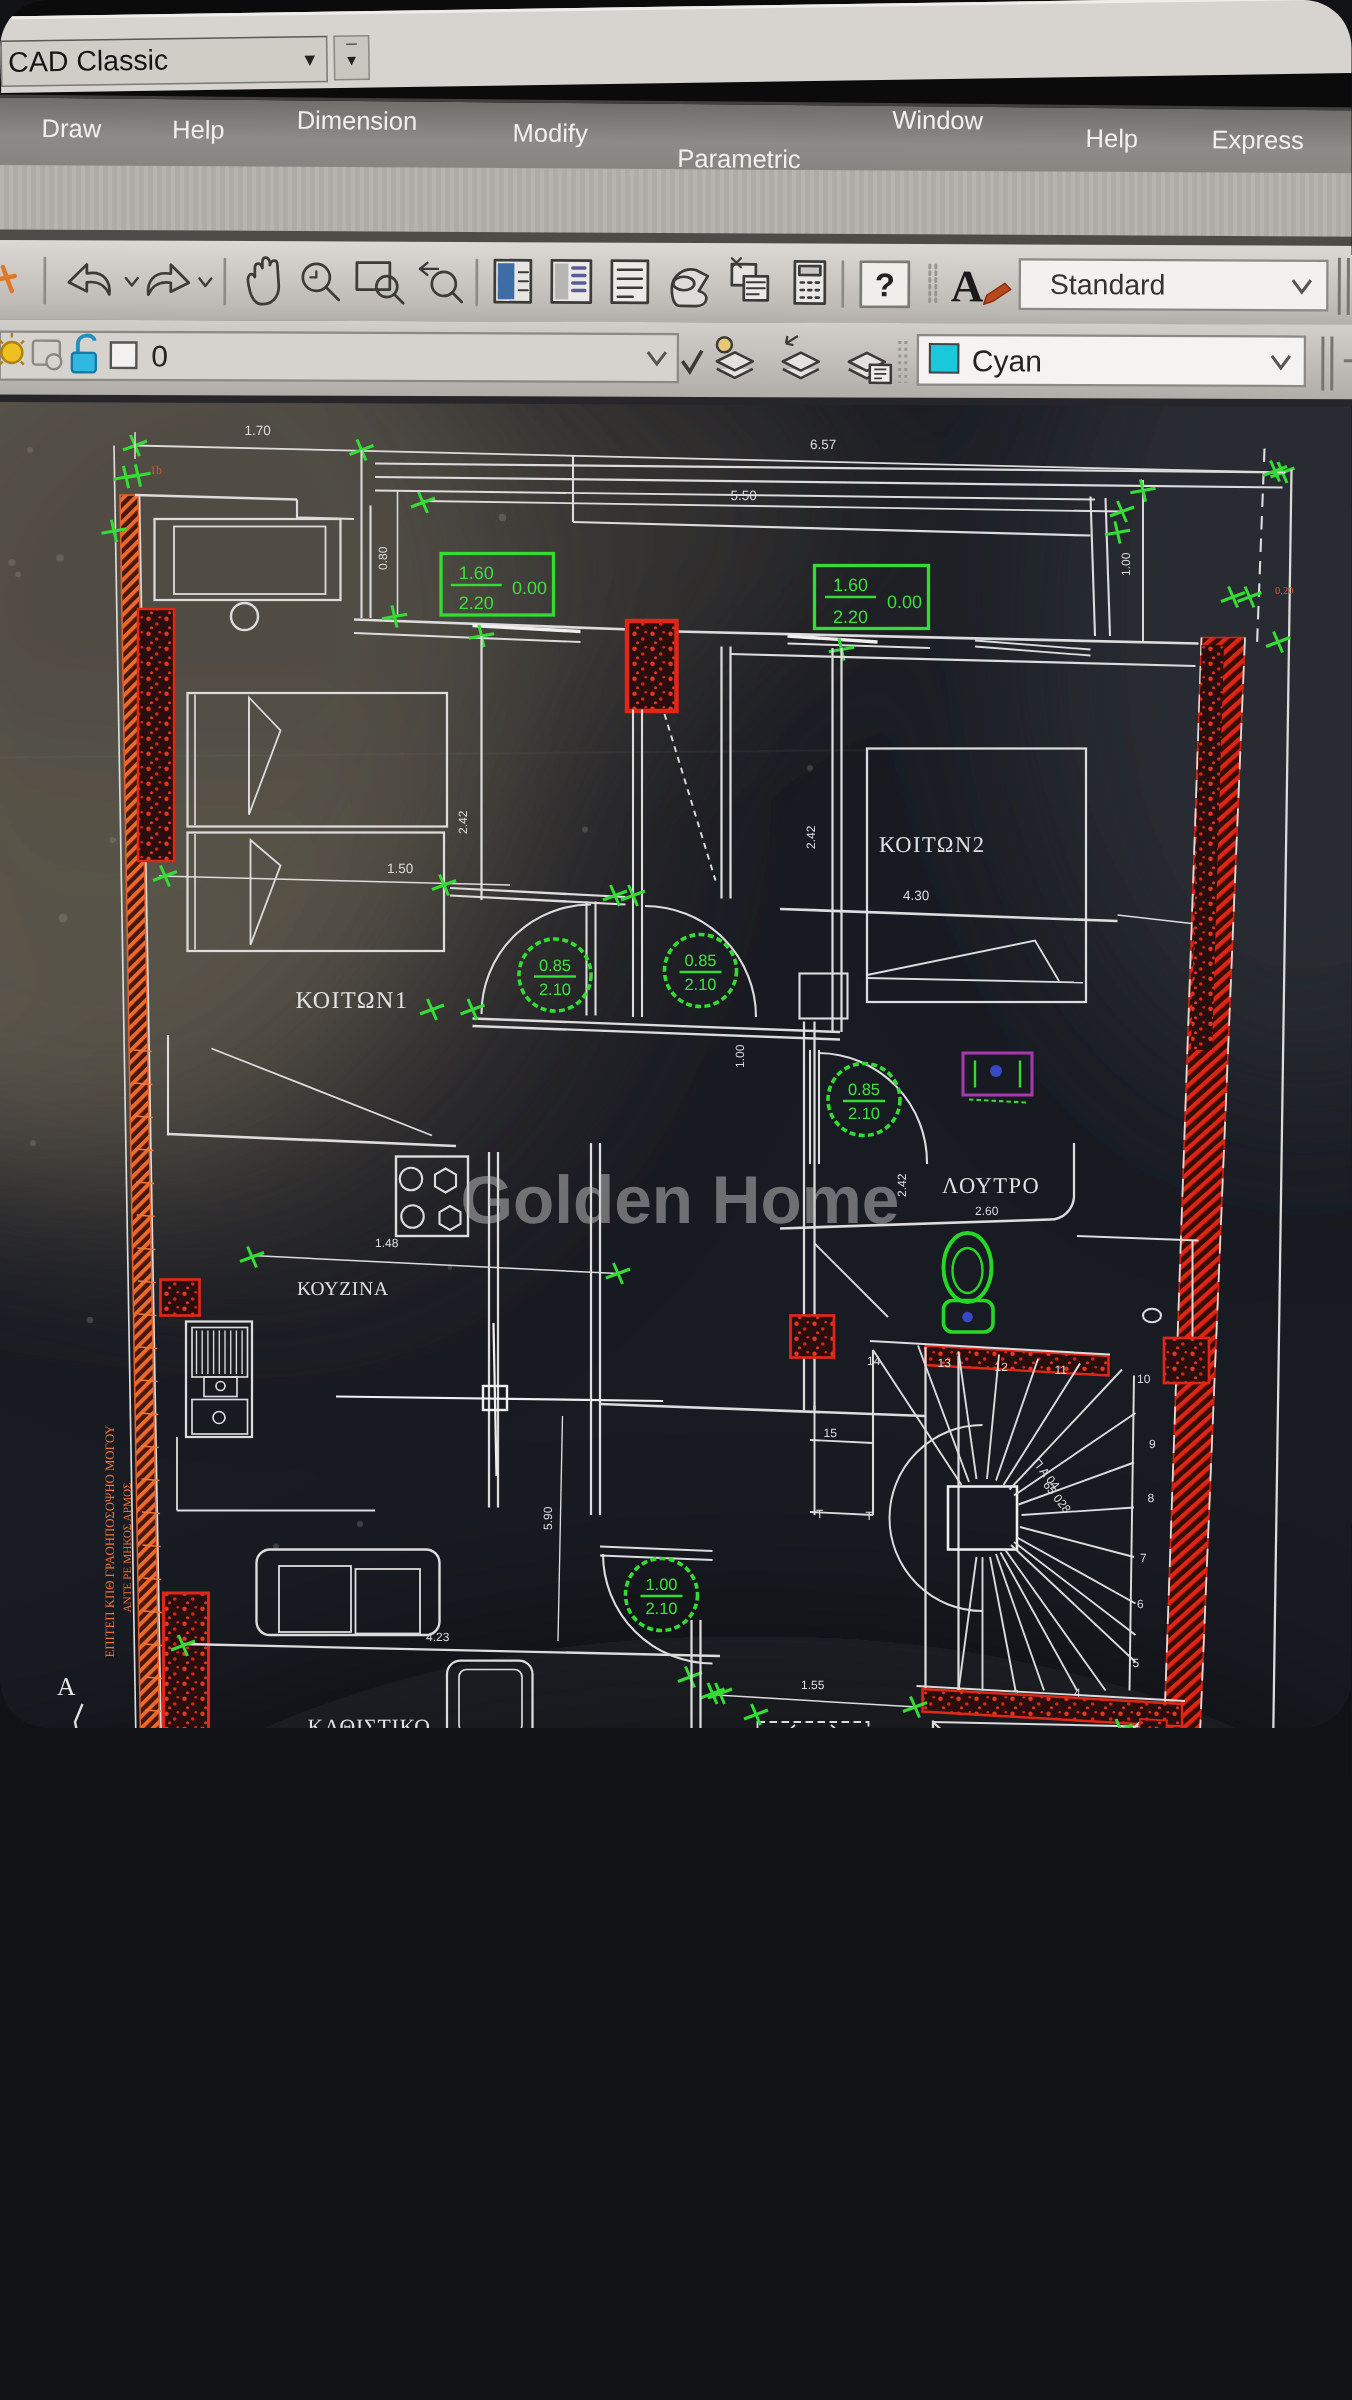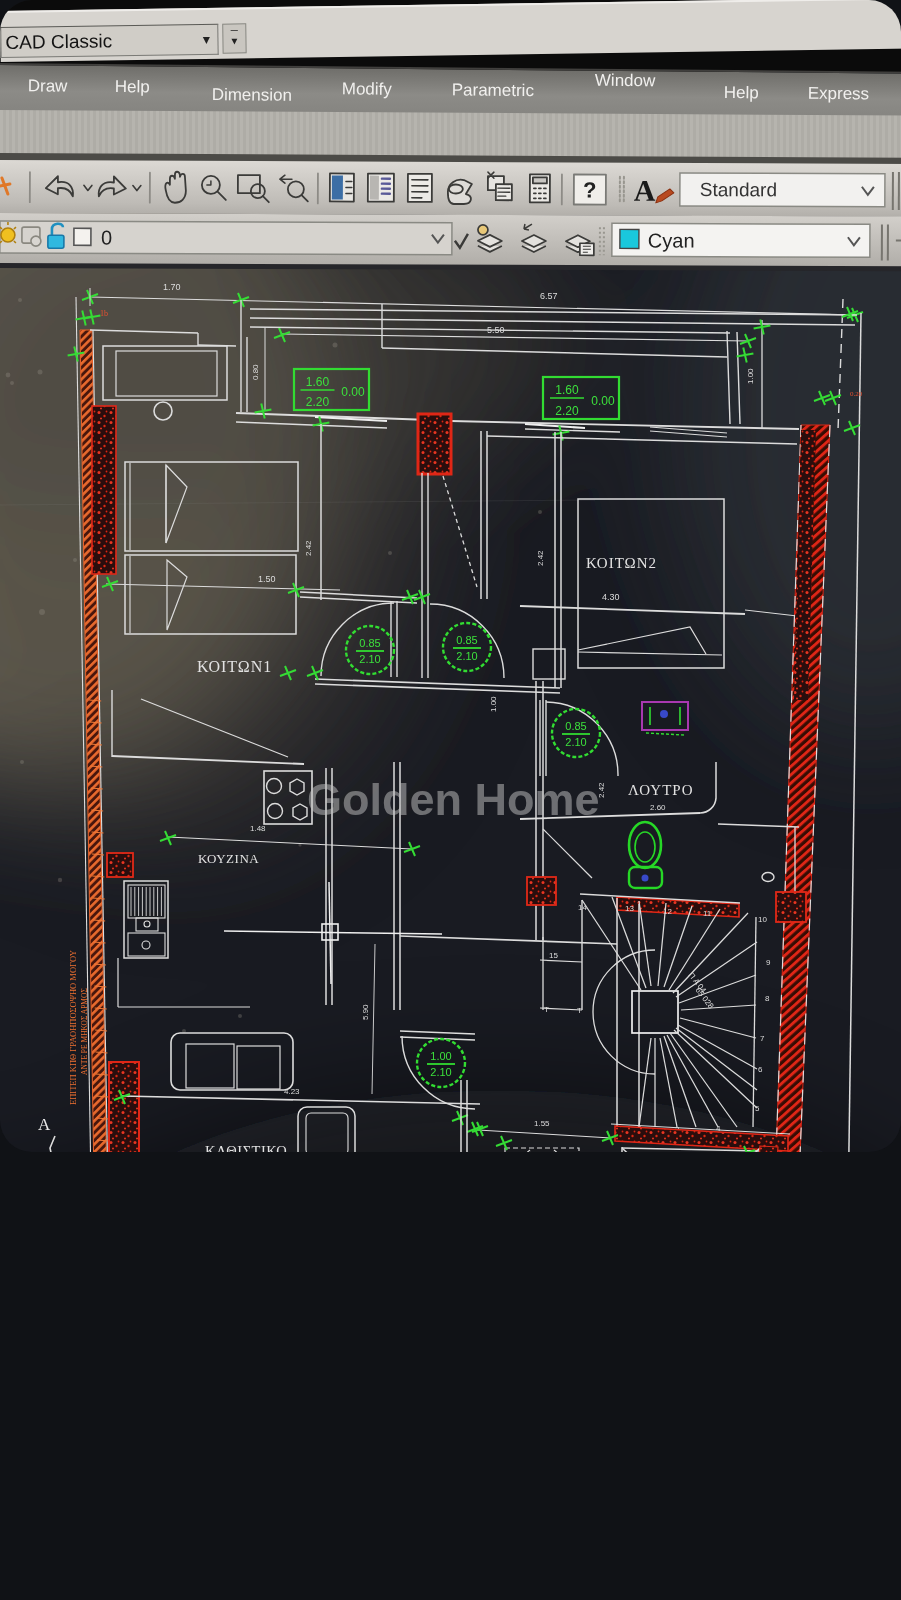--- a/index.html
+++ b/index.html
@@ -626,23 +626,23 @@
 <div class="abs" style="left:0;top:11px;width:910px;height:49px;background:#d7d4cf;transform:rotate(-0.85deg);transform-origin:0 0;border-top:2px solid #efedea;">
 
   <div class="abs" style="left:0;top:14px;width:218px;height:31px;background:#d0cdc7;border:1px solid #7a7a76;border-top-color:#5a5a56;color:#141414;font-size:19px;line-height:30px;padding-left:4px;box-sizing:border-box;">CAD Classic<span style="position:absolute;right:5px;top:0px;font-size:12px;color:#222;">▼</span></div>
 
   <div class="abs" style="left:222px;top:14px;width:22px;height:28px;background:#c9c6c0;border:1px solid #8a8a84;font-size:10px;color:#222;text-align:center;line-height:11px;">─<br>▼</div>
 </div>
 
 <div class="abs" style="left:0;top:63px;width:910px;height:47px;background:linear-gradient(#6f6e6a,#8c8b87 55%,#858480);border-top:2px solid #403f3d;transform:rotate(0.55deg);transform-origin:0 0;color:#f1f0ee;font-size:17px;">
   <span class="abs" style="left:28px;top:11px;">Draw</span>
   <span class="abs" style="left:115px;top:11px;">Help</span>
-  <span class="abs" style="left:198px;top:18px;margin-left:14px;">Dimension</span>
+  <span class="abs" style="left:198px;top:4px;">Dimension</span>
   <span class="abs" style="left:342px;top:11px;">Modify</span>
-  <span class="abs" style="left:452px;top:11px;">Parametric</span>
+  <span class="abs" style="left:452px;top:27px;">Parametric</span>
   <span class="abs" style="left:595px;top:0;">Window</span>
   <span class="abs" style="left:724px;top:11px;text-align:right;">Help</span>
   <span class="abs" style="left:808px;top:11px;">Express</span>
 </div>
 
 <div class="abs" style="left:0;top:110px;width:910px;height:45px;background:repeating-linear-gradient(90deg,#b6b4ae 0 3px,#aeaca6 3px 6px);transform:rotate(0.35deg);transform-origin:0 0;"></div>
 
 <div class="abs" style="left:0;top:153px;width:910px;height:8px;background:#4c4b47;transform:rotate(0.3deg);transform-origin:0 0;"></div>
 
 <div id="row1" class="abs" style="left:0;top:160px;width:910px;height:53px;background:linear-gradient(#dcd9d4,#bebbb6 80%,#b2afaa);transform:rotate(0.25deg);transform-origin:0 0;"><svg width="910" height="53" viewBox="0 0 910 53">

